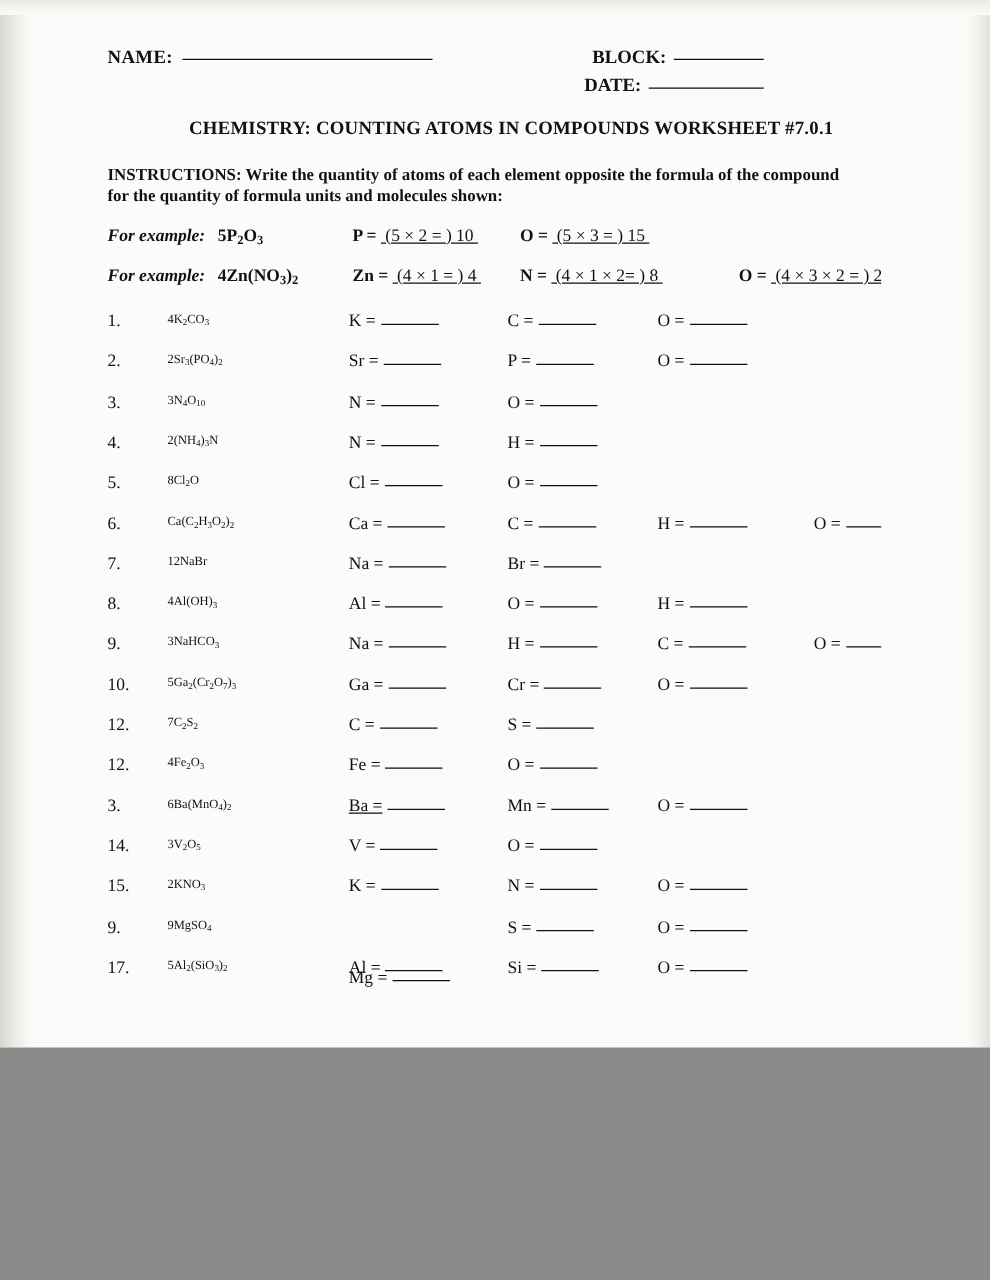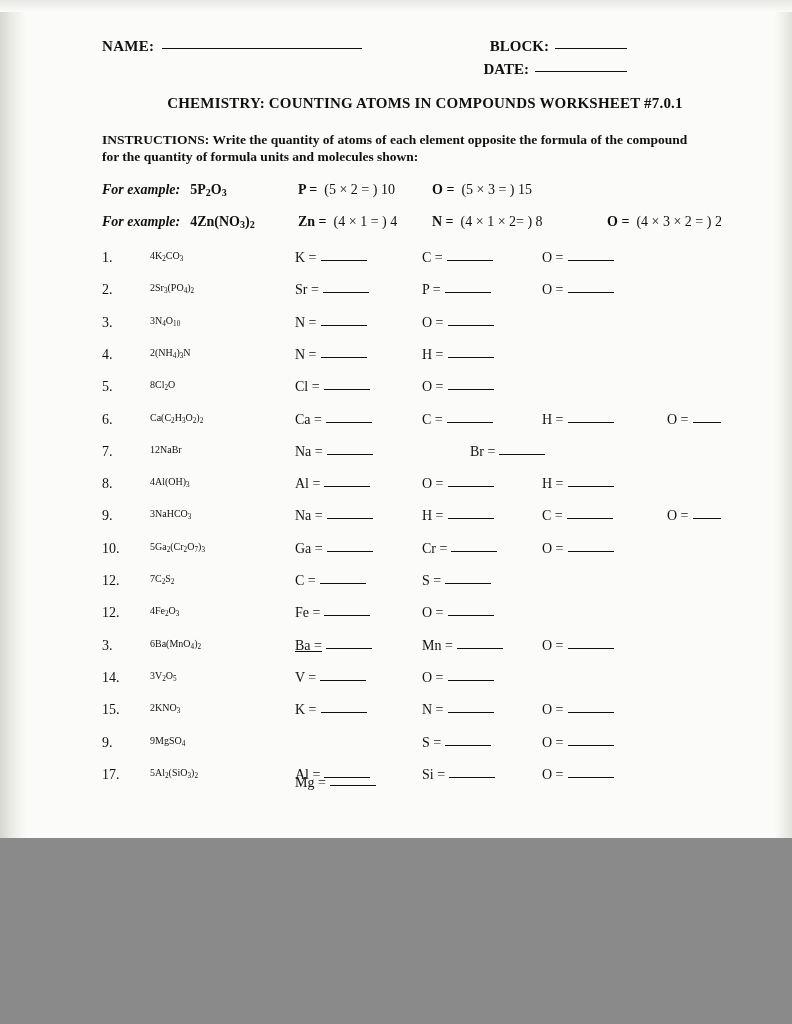--- a/index.html
+++ b/index.html
@@ -46,21 +46,21 @@
   .scan-cutoff {
     position: absolute;
     left: 0;
     top: 838px;
     width: 792px;
     height: 186px;
     background: #8a8a8a;
   }
   .content {
     position: absolute;
-    left: 16px; top: 0;
+    left: 0; top: 0;
     width: 705px;
     height: 838px;
     overflow: hidden;
   }
 
   
   .hdr {
     position: absolute;
     top: 38px;
     left: 86px;
@@ -150,20 +150,21 @@
   .ex-formula {
     display: inline-block;
     font-weight: bold;
     margin-left: 10px;
   }
   .ex-ans {
     display: inline-block;
     font-weight: bold;
   }
   .ex-under {
+    text-decoration: underline;
     font-weight: normal;
   }
 
   
   .row {
     position: absolute;
     left: 86px;
     width: 660px;
     font-size: 14px;
     white-space: nowrap;
@@ -260,21 +261,21 @@
           <span class="formula">Ca(C<sub>2</sub>H<sub>3</sub>O<sub>2</sub>)<sub>2</sub></span>
           <span class="slot" style="left: 193px;"><span>Ca =</span><span class="blank" style="width: 46px;"></span></span>
           <span class="slot" style="left: 320px;"><span>C =</span><span class="blank" style="width: 46px;"></span></span>
           <span class="slot" style="left: 440px;"><span>H =</span><span class="blank" style="width: 46px;"></span></span>
           <span class="slot" style="left: 565px;"><span>O =</span><span class="blank" style="width: 52px;"></span></span>
         </div>
         <div class="row" style="top: 444px;">
           <span class="num">7.</span>
           <span class="formula">12NaBr</span>
           <span class="slot" style="left: 193px;"><span>Na =</span><span class="blank" style="width: 46px;"></span></span>
-          <span class="slot" style="left: 320px; margin-left: 48px;"><span>Br =</span><span class="blank" style="width: 46px;"></span></span>
+          <span class="slot" style="left: 320px;"><span>Br =</span><span class="blank" style="width: 46px;"></span></span>
         </div>
         <div class="row" style="top: 476px;">
           <span class="num">8.</span>
           <span class="formula">4Al(OH)<sub>3</sub></span>
           <span class="slot" style="left: 193px;"><span>Al =</span><span class="blank" style="width: 46px;"></span></span>
           <span class="slot" style="left: 320px;"><span>O =</span><span class="blank" style="width: 46px;"></span></span>
           <span class="slot" style="left: 440px;"><span>H =</span><span class="blank" style="width: 46px;"></span></span>
         </div>
         <div class="row" style="top: 508px;">
           <span class="num">9.</span>

